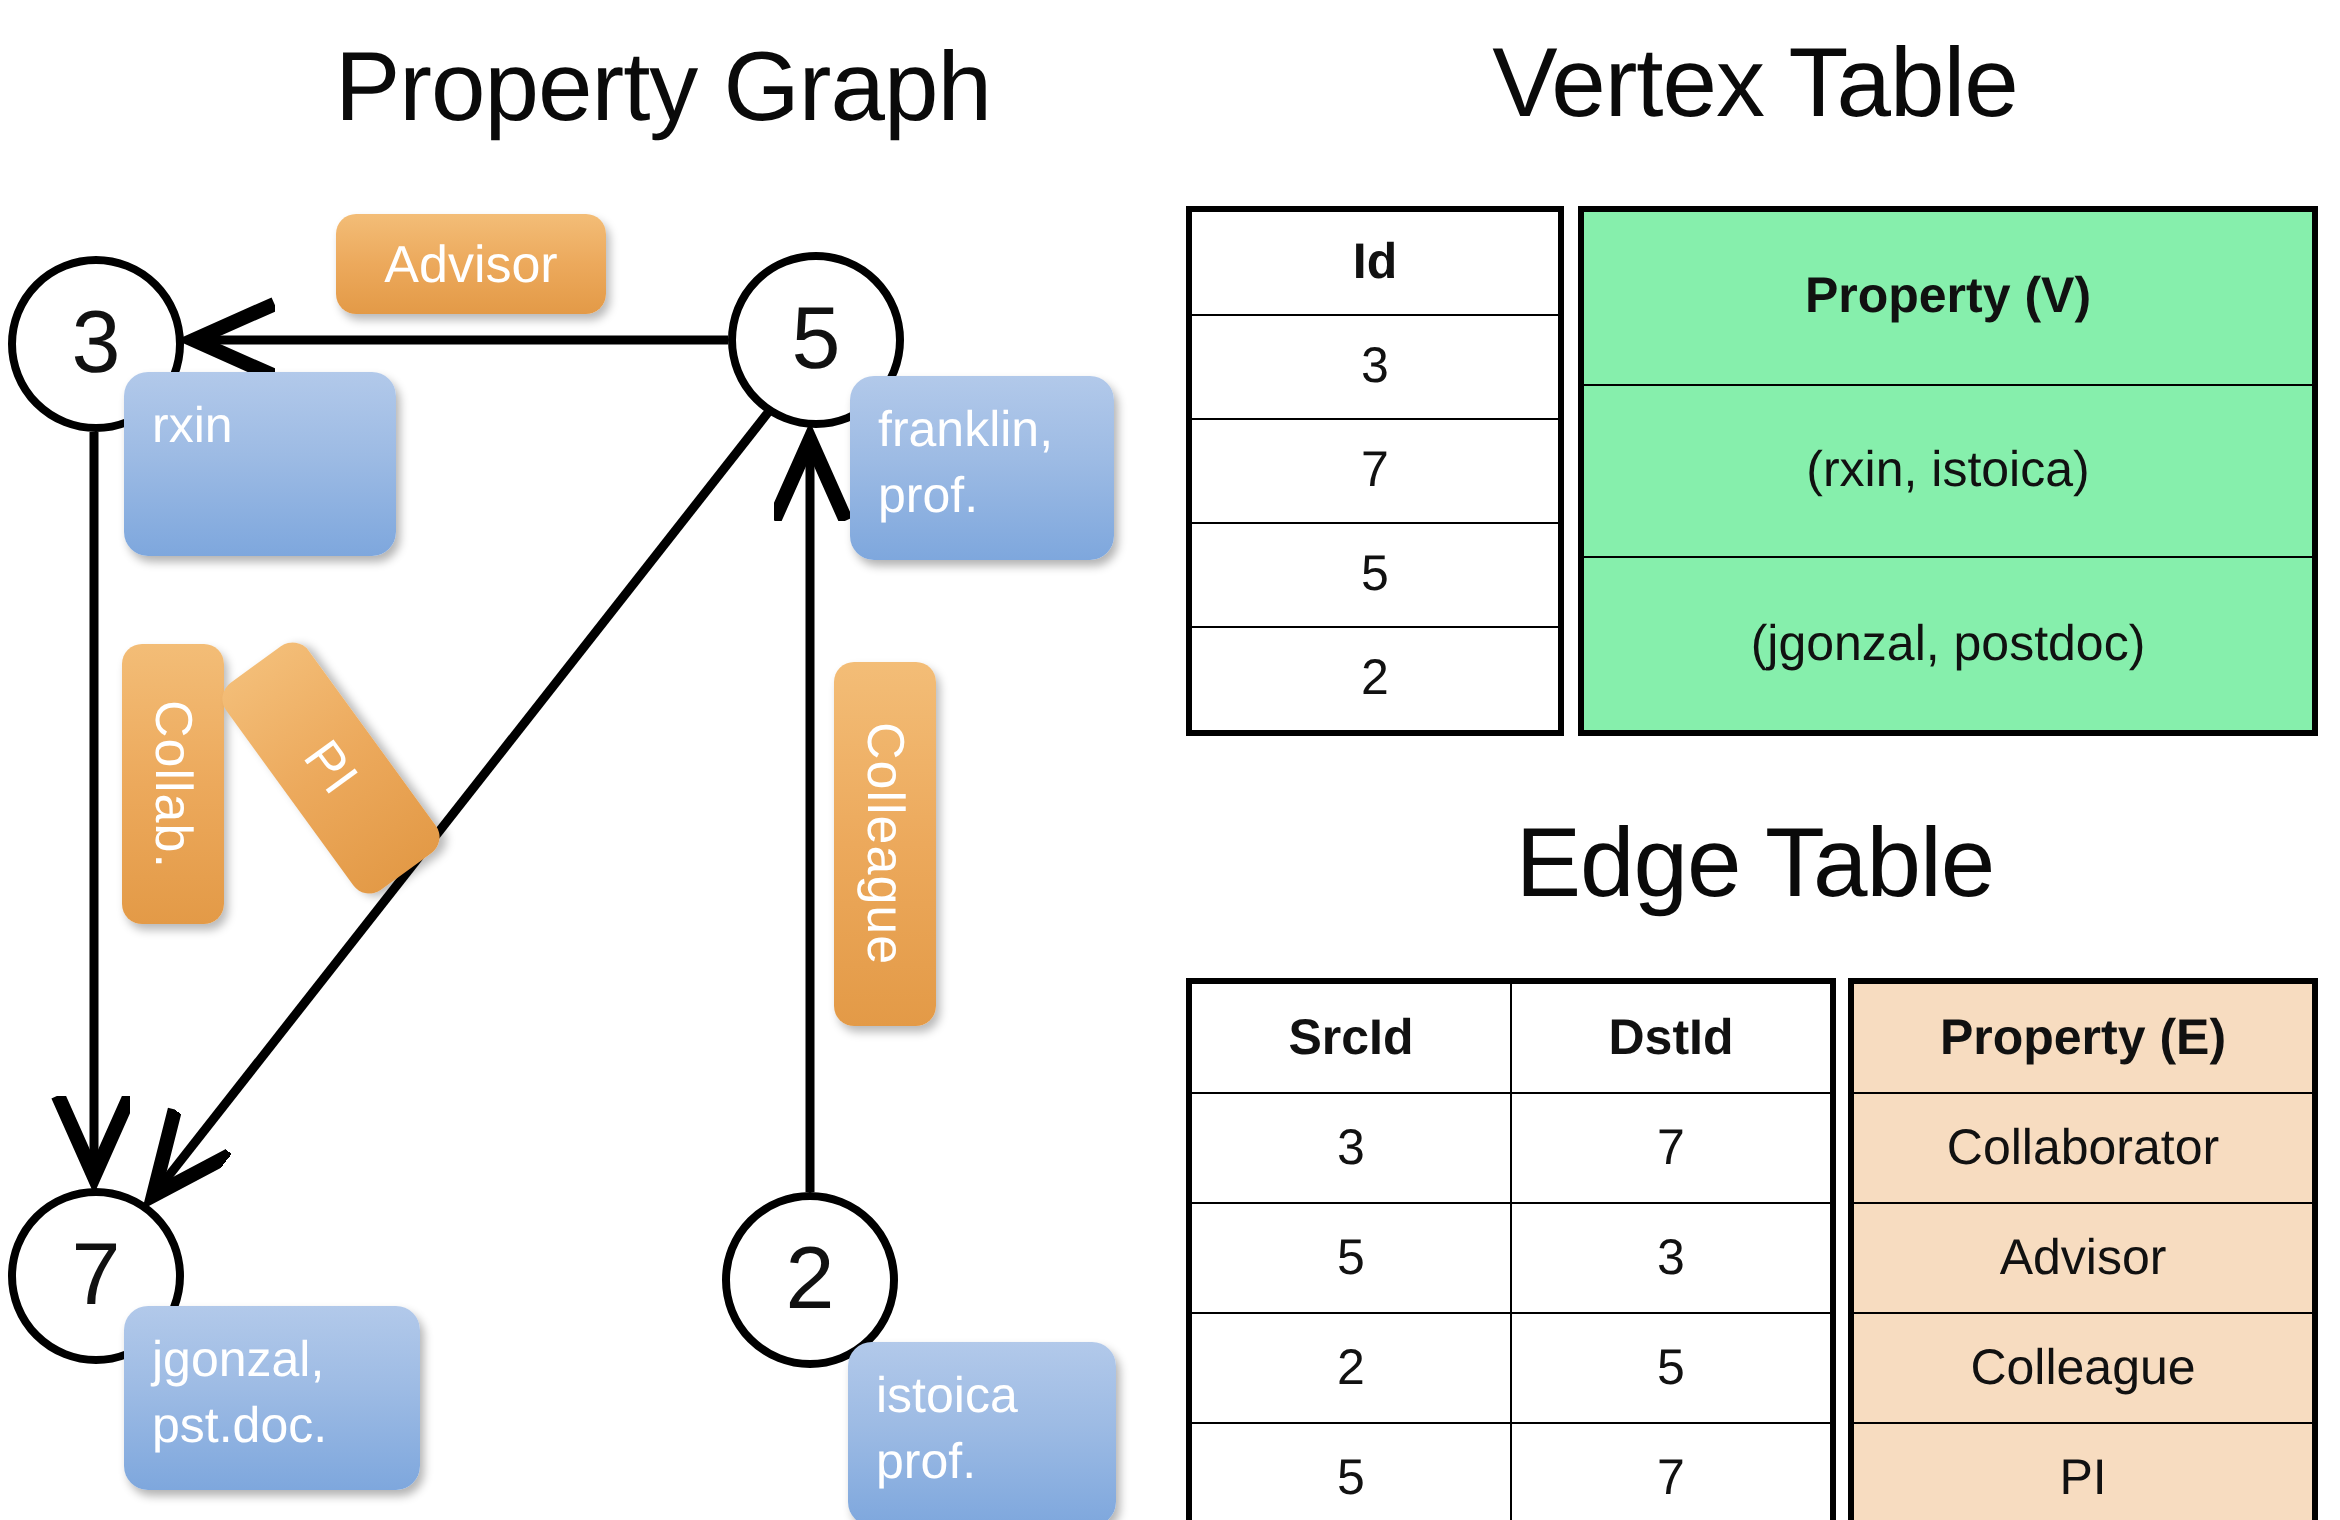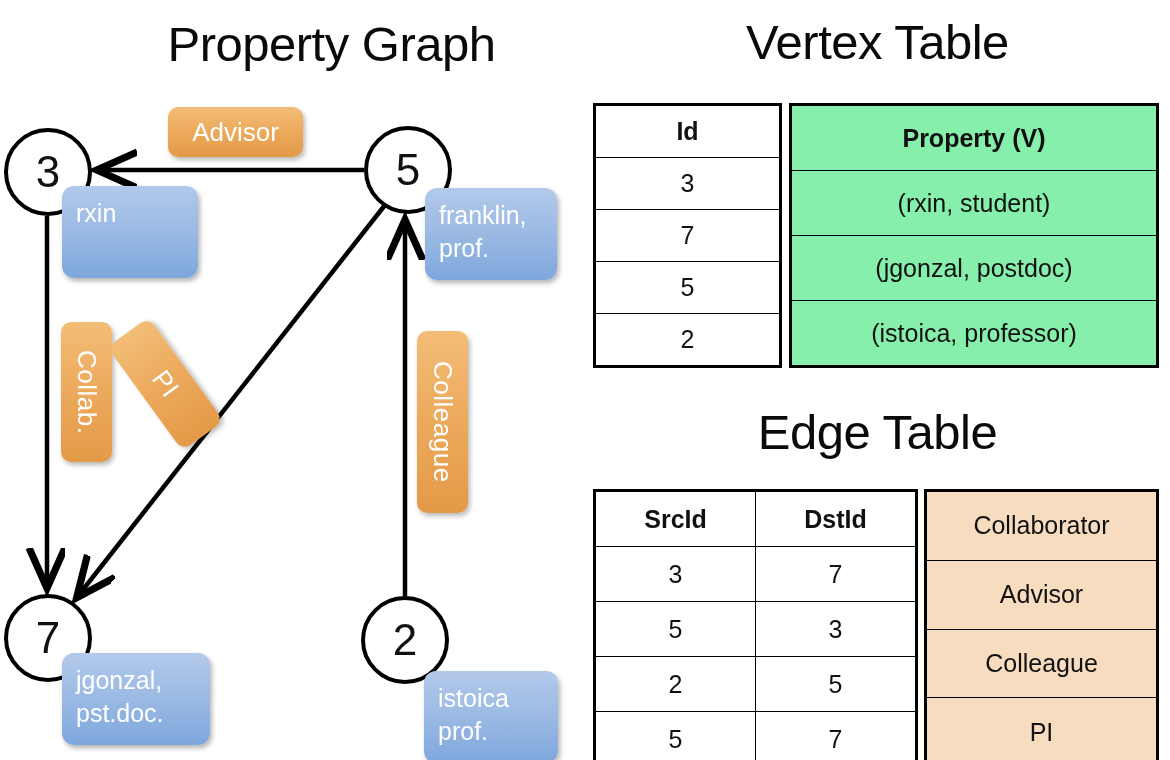--- a/index.html
+++ b/index.html
@@ -284,27 +284,24 @@
     </table>
 </div>
 
 <div class="tbl-block" id="vtbl-prop">
   <table class="data-tbl">
     <tbody>
         <tr>
       <th class="cell-blue">Property (V)</th>
     </tr>
     <tr>
-      <td class="cell-blue">(rxin, student)</td>
+      <td class="cell-blue">(rxin, istoica)</td>
     </tr>
     <tr>
       <td class="cell-blue">(jgonzal, postdoc)</td>
-    </tr>
-    <tr>
-      <td class="cell-blue">(istoica, professor)</td>
     </tr>
   </tbody>
     </table>
 </div>
 
 <div class="tbl-block" id="etbl-ids">
   <table class="data-tbl">
     <tbody>
         <tr>
       <th class="cell-white">SrcId</th>
@@ -326,20 +323,23 @@
       <td class="cell-white">5</td>
       <td class="cell-white">7</td>
     </tr>
   </tbody>
     </table>
 </div>
 
 <div class="tbl-block" id="etbl-prop">
   <table class="data-tbl">
     <tbody>
+        <tr>
+      <th class="cell-orange">Property (E)</th>
+    </tr>
     <tr>
       <td class="cell-orange">Collaborator</td>
     </tr>
     <tr>
       <td class="cell-orange">Advisor</td>
     </tr>
     <tr>
       <td class="cell-orange">Colleague</td>
     </tr>
     <tr>

